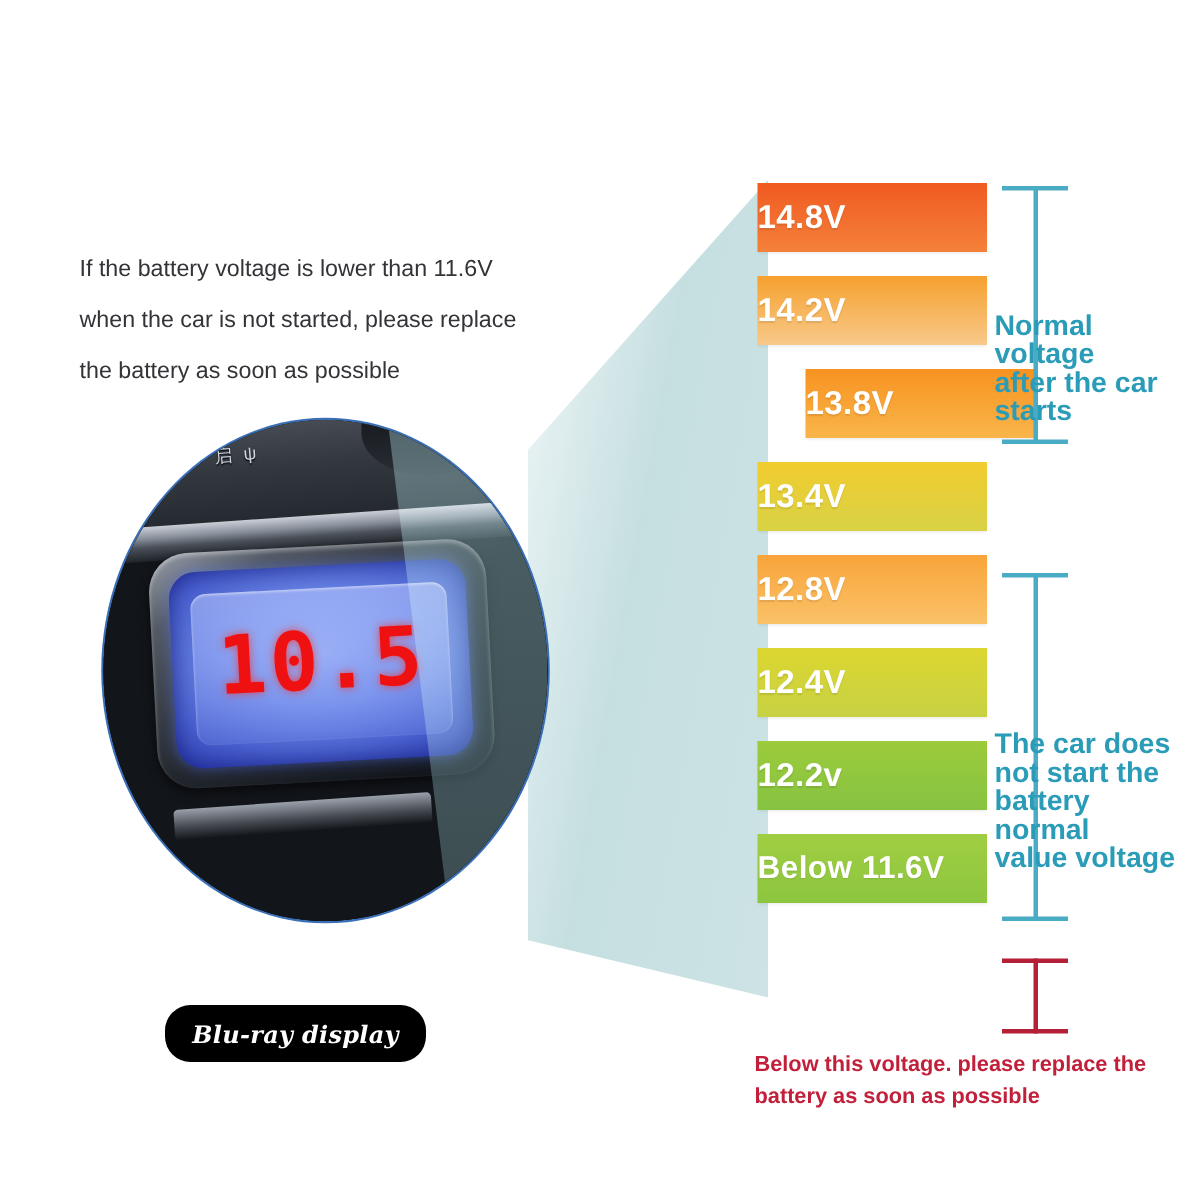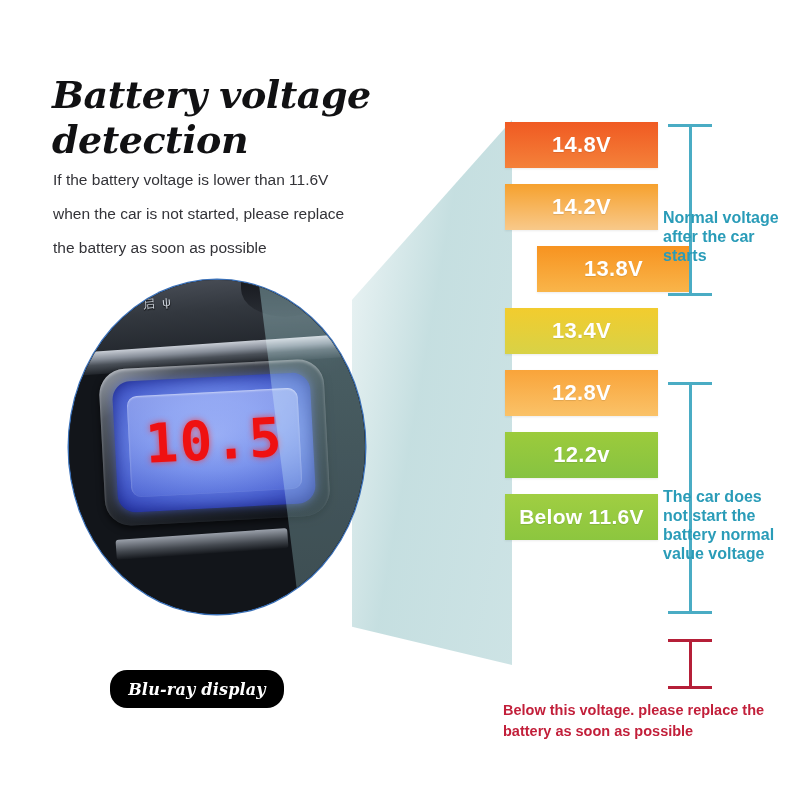--- a/index.html
+++ b/index.html
@@ -135,52 +135,50 @@
   }
 
   
   .bars{position:absolute;left:505px;top:122px;width:153px;}
   .bar{
     position:relative;width:153px;height:46px;margin-bottom:16px;
     display:flex;align-items:center;
     box-shadow:0 1px 2px rgba(0,0,0,.08);
   }
   .bar-label{
-    width:100%;text-align:center;padding-right:0;
+    width:100%;padding-right:0;
     color:#ffffff;font-size:22px;font-weight:700;
     letter-spacing:.3px;
     text-shadow:0 1px 1px rgba(0,0,0,.10);
   }
   .bar.last .bar-label{font-size:21px;}
 
   
   .bracket{position:absolute;}
   .bracket .cap{position:absolute;left:0;width:44px;height:2.5px;}
   .bracket .stem{position:absolute;left:21px;width:2.5px;}
   .br-teal .cap,.br-teal .stem{background:#4aacc4;}
   .br-red .cap,.br-red .stem{background:#b51f38;}
 
   .note{
     position:absolute;
-    font-size:16px;line-height:19px;font-weight:700;
+    font-size:19px;line-height:19px;font-weight:700;
     color:#2a9cb8;white-space:pre-line;
   }
   .note-red{
     position:absolute;left:503px;top:700px;width:280px;
     font-size:14.5px;line-height:21px;font-weight:700;
     color:#c21f3a;white-space:pre-line;
   }
 </style>
 </head>
 <body>
 
 <div id="stage">
 
-  <div class="headline">Battery voltage
-detection</div>
   <div class="subcopy">If the battery voltage is lower than 11.6V
 when the car is not started, please replace
 the battery as soon as possible</div>
 
   <div class="beam"></div>
 
   <div class="photo-wrap">
     <div class="photo-inner">
       <div class="dash-bg"></div>
       <div class="dash-strip"></div>
@@ -211,20 +209,23 @@
       </div>
       <div class="bar" style="background: linear-gradient(rgb(247, 147, 32) 0%, rgb(249, 181, 74) 100%); margin-left: 32px;">
         <div class="bar-label">13.8V</div>
       </div>
       <div class="bar" style="background: linear-gradient(rgb(242, 204, 46) 0%, rgb(216, 210, 70) 100%);">
         <div class="bar-label">13.4V</div>
       </div>
       <div class="bar" style="background: linear-gradient(rgb(249, 164, 58) 0%, rgb(250, 194, 104) 100%);">
         <div class="bar-label">12.8V</div>
       </div>
+      <div class="bar" style="background: linear-gradient(rgb(220, 214, 48) 0%, rgb(199, 210, 67) 100%);">
+        <div class="bar-label">12.4V</div>
+      </div>
       <div class="bar" style="background: linear-gradient(rgb(156, 203, 60) 0%, rgb(134, 195, 65) 100%);">
         <div class="bar-label">12.2v</div>
       </div>
       <div class="bar last" style="background: linear-gradient(rgb(160, 206, 66) 0%, rgb(140, 198, 63) 100%);">
         <div class="bar-label">Below 11.6V</div>
       </div>
     </div>
 
   <div class="bracket br-teal" style="left:668px;top:124px;height:172px;">
     <div class="cap" style="top:0;"></div>

